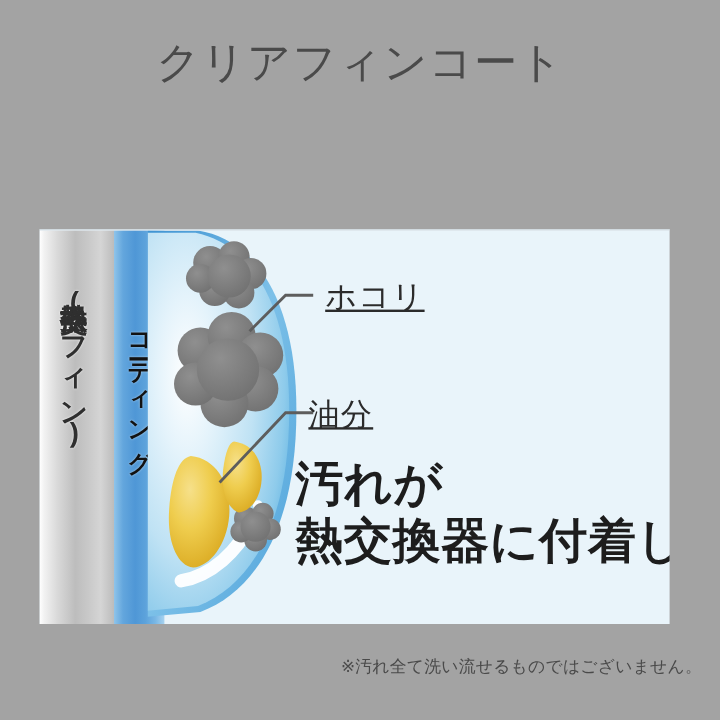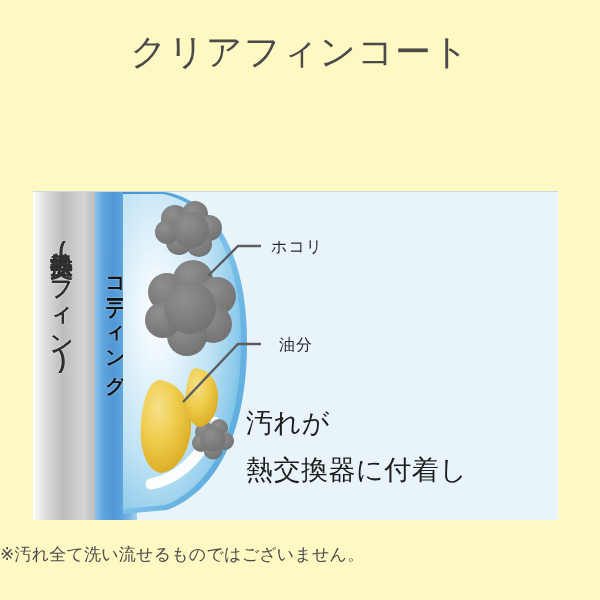--- a/index.html
+++ b/index.html
@@ -12,21 +12,21 @@
     background: #ffffff;
     font-family: "Liberation Sans", "DejaVu Sans", sans-serif;
     overflow: hidden;
     position: relative;
   }
 
   #page {
     position: relative;
     width: 600px;
     height: 600px;
-    background: #fef9c3;
+    background: #a3a3a3;
   }
 
   
   .page-title {
     position: absolute;
     left: 0;
     top: 4px;
     width: 600px;
     text-align: center;
     font-size: 36px;
@@ -139,49 +139,51 @@
     position: absolute;
     left: 0;
     top: 0;
     width: 525px;
     height: 329px;
     pointer-events: none;
   }
 
   .callout-label {
     position: absolute;
-    font-size: 16px;
+    font-size: 26px;
     line-height: 28px;
     color: #2b2b2b;
     font-weight: 400;
     white-space: nowrap;
     letter-spacing: 1px;
+    text-decoration: underline;
   }
   .callout-dust  { left: 238px; top: 41px; }
-  .callout-oil   { left: 246px; top: 139px; }
+  .callout-oil   { left: 224px; top: 139px; }
 
   .headline {
     position: absolute;
     left: 213px;
-    top: 208px;
-    font-size: 27px;
+    top: 189px;
+    font-size: 40px;
     line-height: 47px;
-    font-weight: 400;
+    font-weight: 700;
     color: #1d1d1d;
     letter-spacing: 0.5px;
   }
   .headline .hl-line { display: block; white-space: nowrap; }
 
   
   .footnote {
     position: absolute;
     left: 0;
     top: 543px;
     width: 585px;
-    font-size: 17px;
+    text-align: right;
+    font-size: 14px;
     line-height: 24px;
     color: #4a4a4a;
     letter-spacing: 0.2px;
     white-space: nowrap;
   }
 </style>
 </head>
 <body>
 
 <div id="page">

